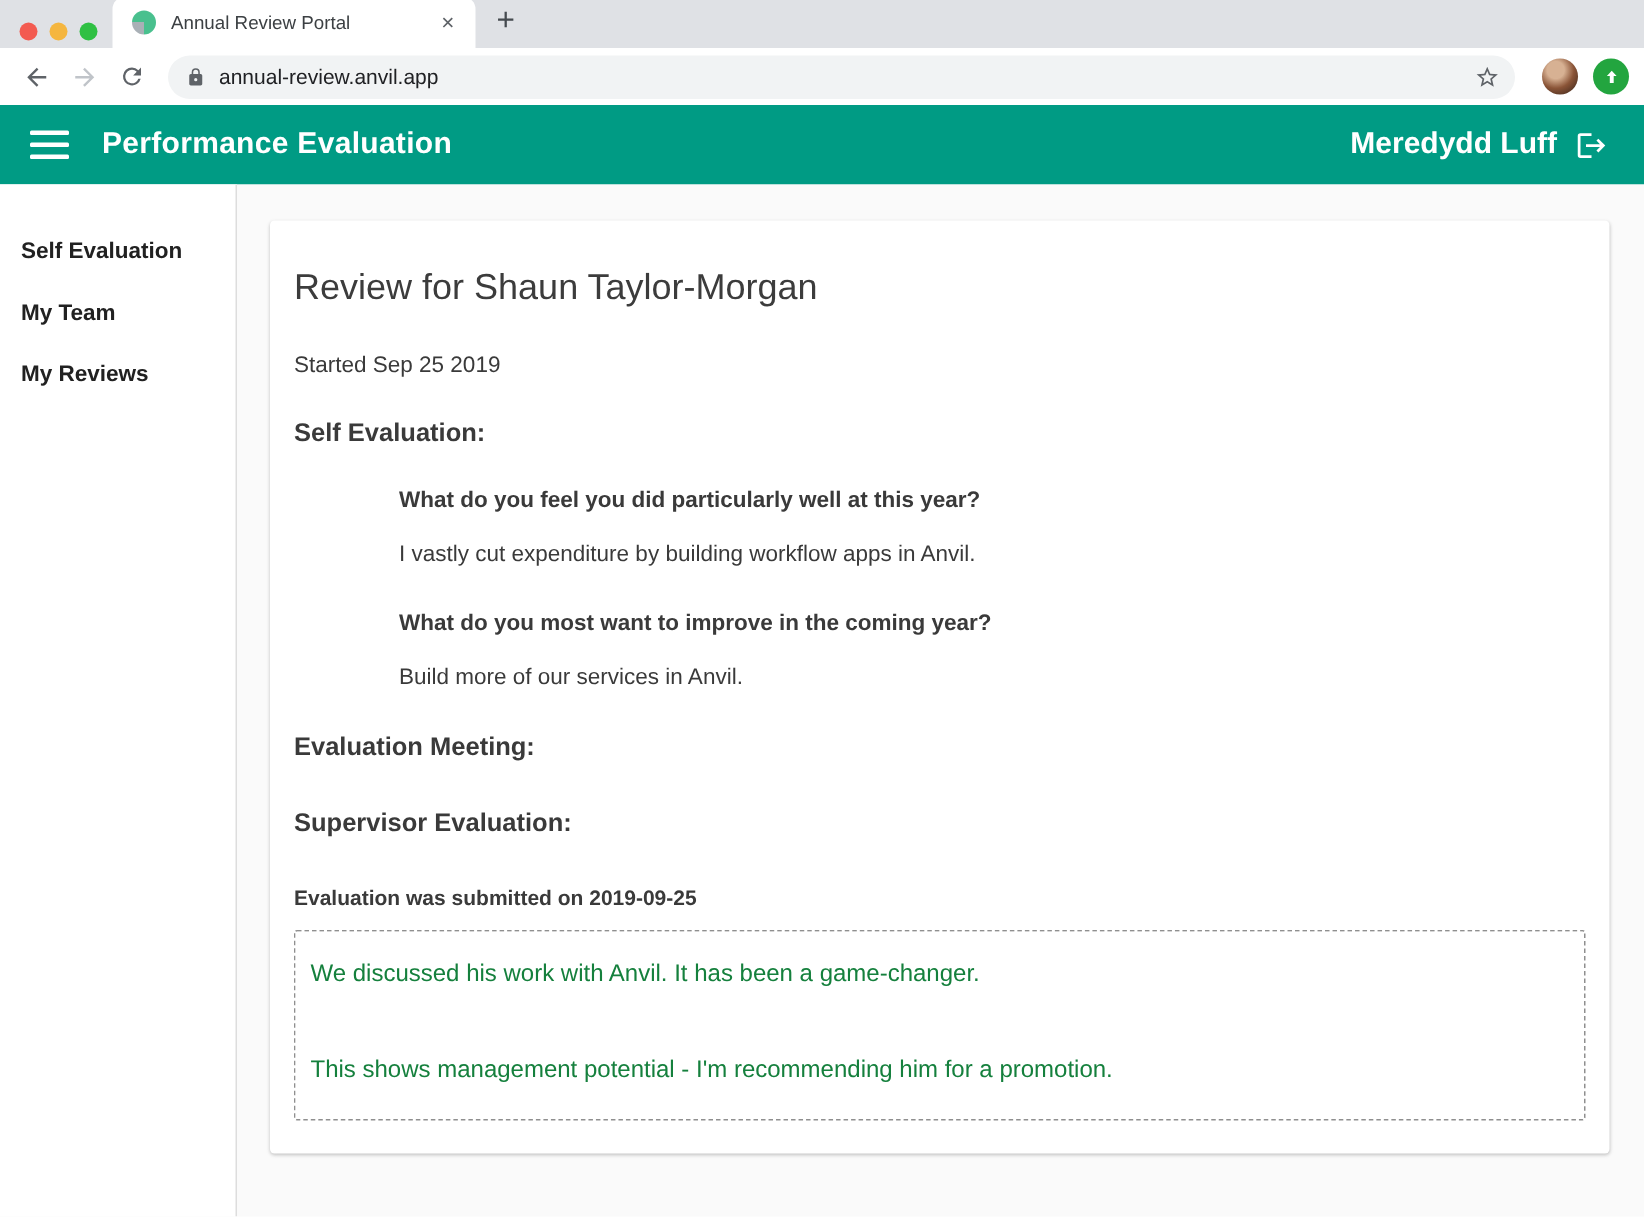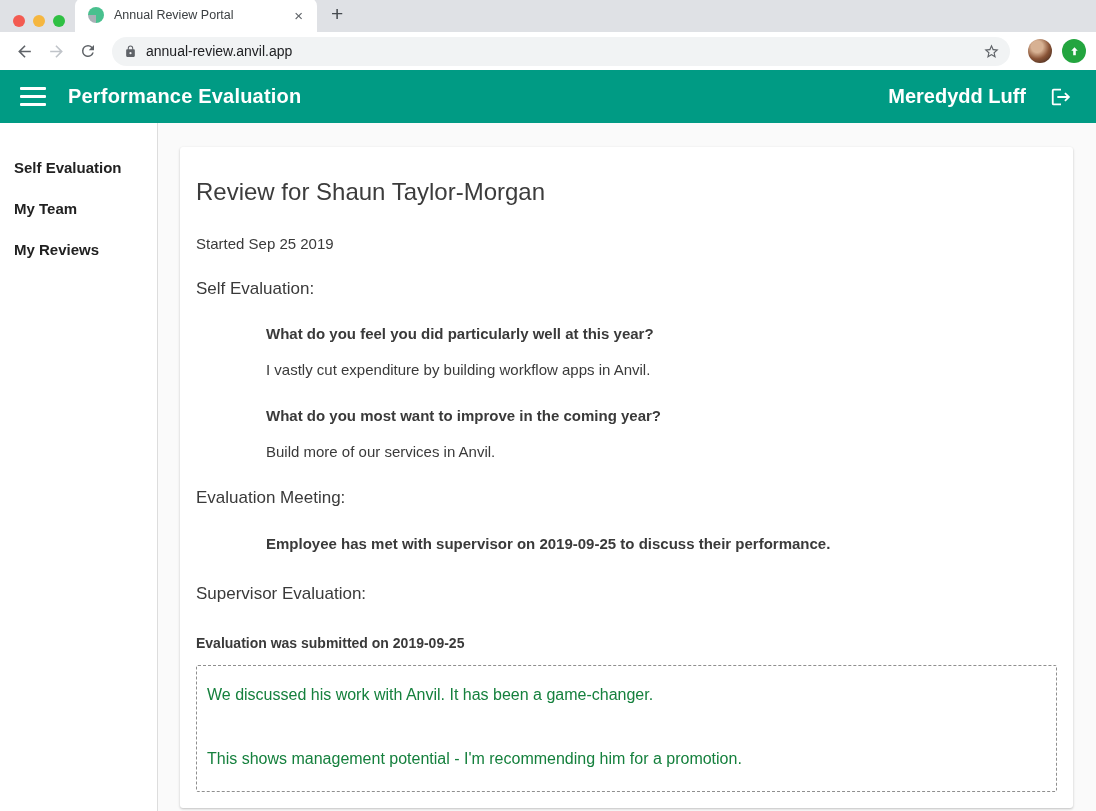--- a/index.html
+++ b/index.html
@@ -36,35 +36,35 @@
             background:radial-gradient(circle at 38% 32%, #d7b193 0 26%, #8a5437 55%, #38241a 95%); }
   .ext { width:24px; height:24px; border-radius:50%; background:#23a53f; color:#fff;
          display:flex; align-items:center; justify-content:center; flex:none; }
 
   
   .appheader { height:53px; background:#009b84; color:#fff; display:flex; align-items:center;
                padding:0 24px 0 20px; flex:none; }
   .hamburger { width:26px; display:flex; flex-direction:column; gap:5px; }
   .hamburger span { display:block; height:3px; background:#fff; border-radius:1px; }
   .app-title { font-size:20px; font-weight:bold; margin-left:22px; letter-spacing:.2px; }
-  .header-right { margin-left:auto; display:flex; align-items:center; gap:24px; }
+  .header-right { margin-left:auto; display:flex; align-items:center; gap:12px; }
   .user-name { font-size:20px; font-weight:bold; }
   .logout { display:flex; color:#fff; }
 
   
   .page { flex:1; display:flex; background:#fafafa; min-height:0; }
   .sidebar { width:158px; background:#fff; border-right:1px solid #ddd; padding-top:24px; flex:none; }
   .side-item { display:block; padding:12px 14px; font-size:15px; font-weight:bold; color:#212121; cursor:pointer; }
 
   .main { flex:1; min-width:0; }
   .card { background:#fff; margin:24px 23px 30px 22px; border-radius:3px; padding:16px;
           box-shadow:0 1px 3px rgba(0,0,0,.14), 0 1px 2px rgba(0,0,0,.10); min-height:622px; }
   h1.review-title { font-size:24px; font-weight:400; color:#3c3c3c; margin:14px 0 0; line-height:30px; }
   .started { font-size:15px; margin-top:28px; }
-  .sec { font-size:17px; margin-top:27px; font-weight:400; }
+  .sec { font-size:17px; margin-top:27px; font-weight:700; }
   .qa { margin:25px 0 0 70px; font-size:15px; }
   .qa .q { font-weight:bold; margin:0 0 17px; line-height:19px; }
   .qa .a { margin:0 0 27px; line-height:19px; }
   .qa .a:last-child { margin-bottom:0; }
   .note { margin:26px 0 0 70px; font-size:15px; font-weight:bold; line-height:19px; }
   .sec.sup-eval { margin-top:31px; }
   .submitted { font-size:14px; font-weight:bold; margin-top:31px; }
   .comments { margin-top:14px; border:1px dashed #8f8f8f; border-radius:2px; padding:13px 10px 16px;
               font-size:16px; line-height:32px; color:#15803d; white-space:pre-wrap; min-height:102px; }
   svg { display:block; }
@@ -156,21 +156,20 @@
 
         <div class="sec">Self Evaluation:</div>
         <div class="qa">
           <p class="q">What do you feel you did particularly well at this year?</p>
           <p class="a">I vastly cut expenditure by building workflow apps in Anvil.</p>
           <p class="q">What do you most want to improve in the coming year?</p>
           <p class="a">Build more of our services in Anvil.</p>
         </div>
 
         <div class="sec">Evaluation Meeting:</div>
-        <div class="note">Employee has met with supervisor on 2019-09-25 to discuss their performance.</div>
 
         <div class="sec sup-eval">Supervisor Evaluation:</div>
         <div class="submitted">Evaluation was submitted on 2019-09-25</div>
         <div class="comments">We discussed his work with Anvil. It has been a game-changer.
 
 This shows management potential - I'm recommending him for a promotion.</div>
       </div>
     </main>
   </div>
 

